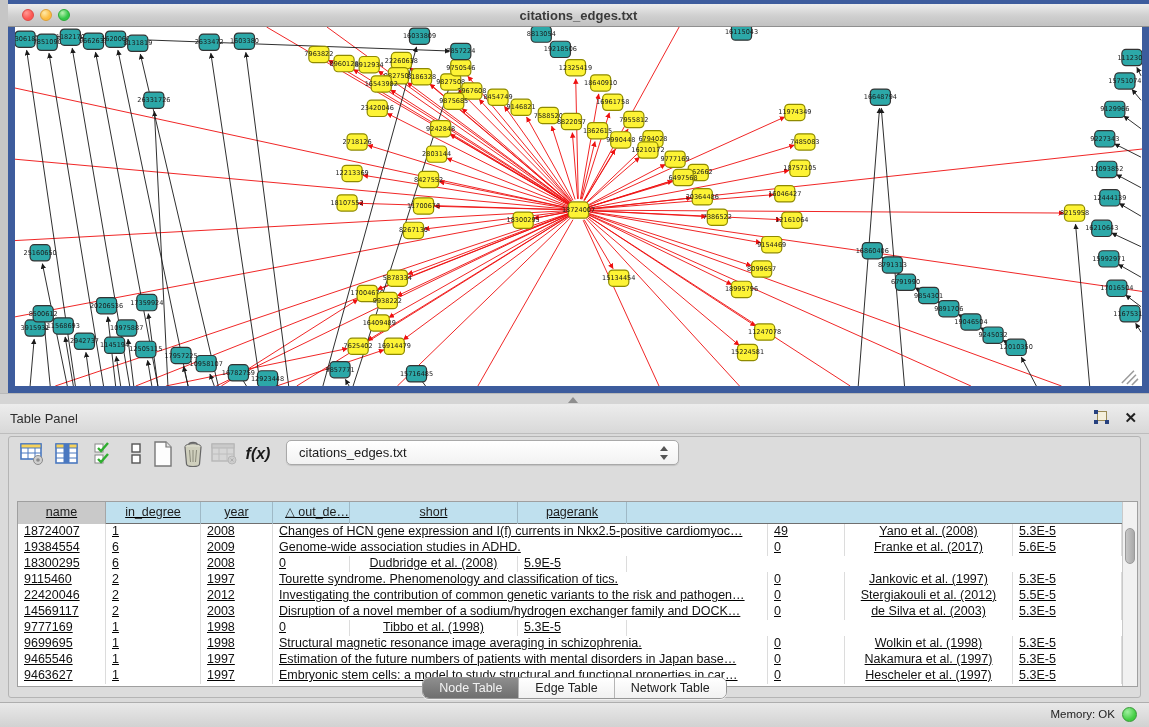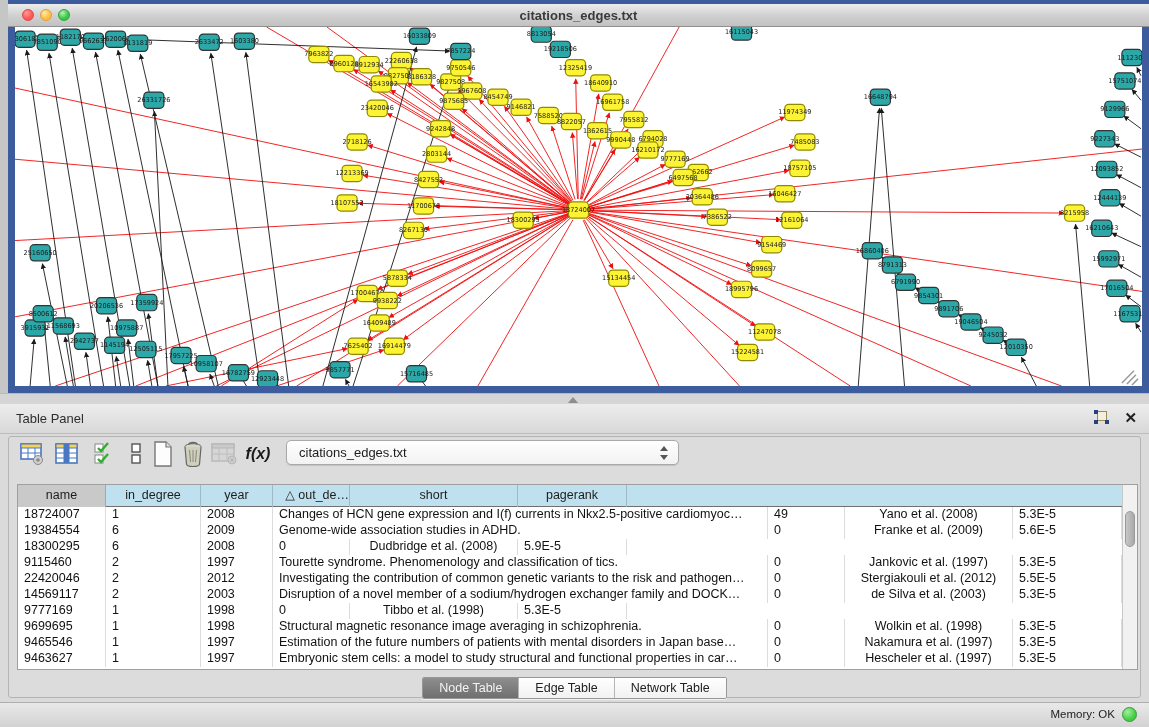--- a/index.html
+++ b/index.html
@@ -27,21 +27,21 @@
   .divider { position:absolute; left:0; top:393px; width:1149px; height:11px;
     background:#d5d5d5; border-top:1px solid #b9b9b9; }
   .divider .grip { position:absolute; left:568px; top:3px; width:0; height:0;
     border-left:5px solid transparent; border-right:5px solid transparent;
     border-bottom:6px solid #8e8e8e; }
 
   
   .panel-header { position:absolute; left:0; top:404px; width:1149px; height:30px;
     background:linear-gradient(#ededed,#d8d8d8); border-bottom:1px solid #bdbdbd;
     display:flex; align-items:center; }
-  .panel-title { margin-left:16px; font-size:13px; color:#2e2e2e; }
+  .panel-title { margin-left:10px; font-size:13px; color:#2e2e2e; }
   .panel-header-icons { position:absolute; right:12px; top:6px; display:flex; gap:14px; align-items:center; }
   .float-ic { position:relative; width:16px; height:16px; }
   .float-ic .sq1 { position:absolute; left:3px; top:1px; width:10px; height:10px; border:1.5px solid #9a8a55; background:#f4efdc; }
   .float-ic .sq2a, .float-ic .sq2b, .float-ic .sq2c { position:absolute; width:4px; height:4px; background:#27417e; }
   .float-ic .sq2a { left:0; top:10px; } .float-ic .sq2b { left:11px; top:10px; } .float-ic .sq2c { left:0; top:0px; }
   .close-ic { font-size:15px; font-weight:bold; color:#222; line-height:16px; cursor:default; }
 
   .panel-body { position:absolute; left:0; top:434px; width:1149px; height:268px;
     background:#dadada; }
   .panel-inner { position:absolute; left:8px; top:2px; width:1133px; height:262px;
@@ -55,40 +55,40 @@
     background:linear-gradient(#ffffff,#f2f2f2); border:1px solid #a9a9a9; border-radius:5px;
     box-shadow:0 1px 1px rgba(0,0,0,0.12);
     display:flex; align-items:center; font-size:13px; color:#1c1c1c; padding-left:12px; }
   .dd-arrows { position:absolute; right:9px; top:4px; width:9px; height:16px; }
   .dd-arrows span { position:absolute; left:0; width:0; height:0;
     border-left:4.5px solid transparent; border-right:4.5px solid transparent; }
   .dd-arrows .up { top:1px; border-bottom:5px solid #555; }
   .dd-arrows .dn { bottom:1px; border-top:5px solid #555; }
 
   
-  .table-box { position:absolute; left:8px; top:47px; width:1121px; height:186px;
-    background:#ffffff; border:1px solid #9f9f9f; }
+  .table-box { position:absolute; left:8px; top:64px; width:1121px; height:186px;
+    background:#ffffff; border:1px solid #9f9f9f;text-decoration:underline; }
   .thead { display:flex; height:22px; border-bottom:1px solid #6f6f6f;
     background:#bfe0ee; }
   .th { height:22px; line-height:21px; font-size:12.5px; color:#1d1d1d; text-align:center;
     border-right:1px solid #9fb9c6; overflow:hidden; white-space:nowrap; }
   .th-first { background:#c9c9c9; border-right:1px solid #a6a6a6; }
   .tbody { position:relative; }
   .tr { display:flex; height:16px; }
   .td { height:16px; line-height:15px; font-size:12.5px; color:#111;
     border-right:1px solid #dcdcdc; overflow:hidden; white-space:nowrap; padding:0 6px; }
   .align-center { text-align:center; }
   .vscroll { position:absolute; right:0; top:0; width:15px; height:184px;
     background:#f1f1f1; border-left:1px solid #c9c9c9; }
   .vthumb { position:absolute; left:2px; top:26px; width:10px; height:36px;
     background:linear-gradient(90deg,#c7c7c7,#a9a9a9); border-radius:5px; border:1px solid #9a9a9a; }
 
   
   .tabbar { position:absolute; left:0; top:240px; width:100%; display:flex; justify-content:center; }
-  .seggroup { display:flex; height:22px; border:1px solid #979797; border-radius:2px;
+  .seggroup { display:flex; height:22px; border:1px solid #979797; border-radius:7px;
     overflow:hidden; background:#ffffff; box-shadow:0 1px 0 rgba(255,255,255,.6); }
   .seg { padding:0 16px; line-height:21px; font-size:12.5px; color:#222;
     border-right:1px solid #b5b5b5; background:linear-gradient(#ffffff,#f1f1f1); }
   .seg:last-child { border-right:none; }
   .seg-sel { background:linear-gradient(#8e8e8e,#6f6f6f); color:#f3f3f3; }
 
   
   .statusbar { position:absolute; left:0; top:702px; width:1149px; height:25px;
     background:linear-gradient(#e9e9e9,#d2d2d2); border-top:1px solid #aeaeae; }
   .mem { position:absolute; right:34px; top:5px; font-size:11.5px; color:#222; }
@@ -796,21 +796,21 @@
               <div class="td" style="width: 77px;">49</div>
               <div class="td align-center" style="width: 168px;">Yano et al. (2008)</div>
               <div class="td" style="width: 109px;">5.3E-5</div>
             </div>
             <div class="tr">
               <div class="td" style="width: 88px;">19384554</div>
               <div class="td" style="width: 95px;">6</div>
               <div class="td" style="width: 72px;">2009</div>
               <div class="td" style="width: 495px;">Genome-wide association studies in ADHD.</div>
               <div class="td" style="width: 77px;">0</div>
-              <div class="td align-center" style="width: 168px;">Franke et al. (2009)</div>
+              <div class="td align-center" style="width: 168px;">Franke et al. (2017)</div>
               <div class="td" style="width: 109px;">5.6E-5</div>
             </div>
             <div class="tr">
               <div class="td" style="width: 88px;">18300295</div>
               <div class="td" style="width: 95px;">6</div>
               <div class="td" style="width: 72px;">2008</div>
               <div class="td" style="width: 77px;">0</div>
               <div class="td align-center" style="width: 168px;">Dudbridge et al. (2008)</div>
               <div class="td" style="width: 109px;">5.9E-5</div>
             </div>

